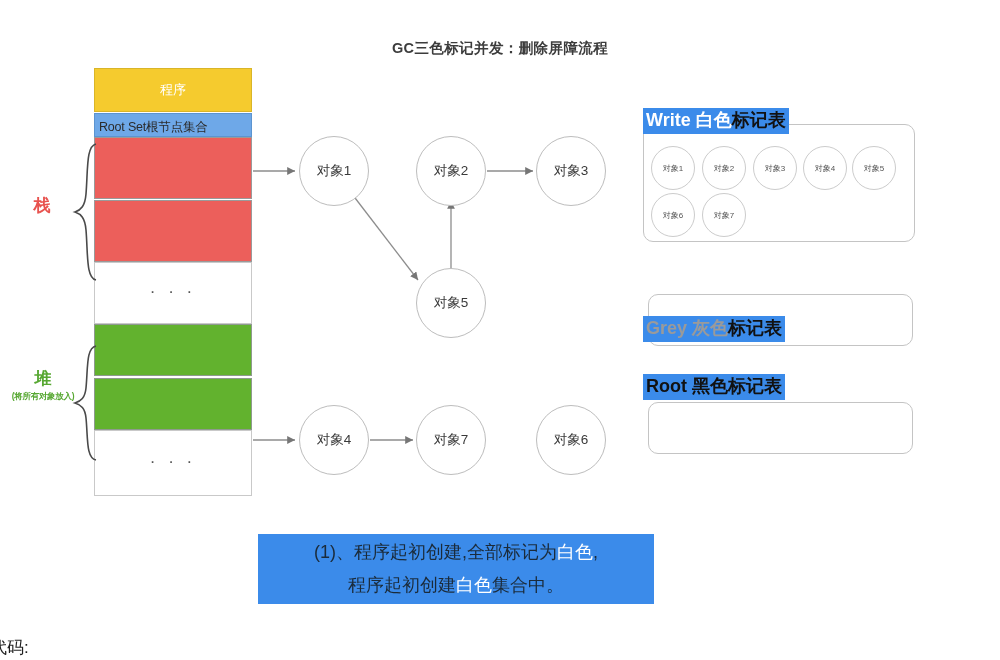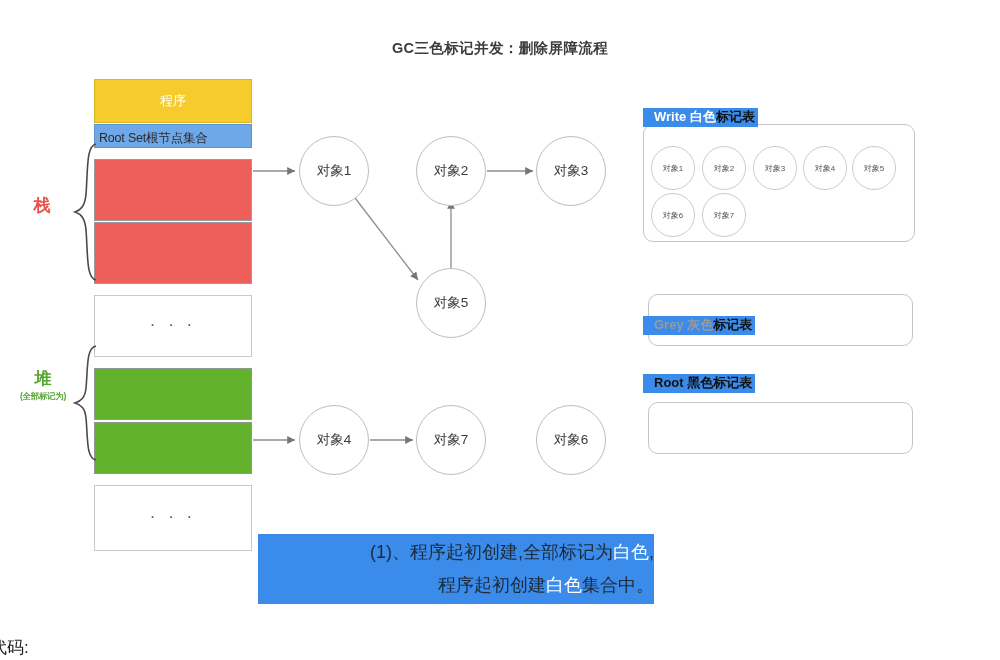--- a/index.html
+++ b/index.html
@@ -40,21 +40,20 @@
     position: absolute;
     left: 94px;
     top: 62px;
     width: 158px;
   }
   .mem-block {
     box-sizing: border-box;
     width: 158px;
     border: 1px solid #b9b9b9;
     position: relative;
-    margin-top: 11px;
   }
   .blk-program {
     height: 44px;
     background: #F5CB2E;
     border-color: #d9b528;
     color: #ffffff;
     font-size: 13px;
     display: flex;
     align-items: center;
     justify-content: center;
@@ -163,24 +162,24 @@
     position: absolute;
     left: 0; top: 0;
     width: 1000px; height: 660px;
     pointer-events: none;
   }
 
   
   .panel { position: absolute; }
   .panel-title {
     position: absolute;
-    font-size: 13px;
+    font-size: 18px;
     font-weight: bold;
     background: #3B8BEA;
-    padding: 1px 3px 2px 11px;
+    padding: 1px 3px 2px 3px;
     white-space: nowrap;
     z-index: 3;
     line-height: 1.25;
   }
   .panel-title .hl-white { color: #ffffff; }
   .panel-title .hl-grey  { color: #9a9a9a; }
   .panel-title .hl-black { color: #111111; }
   .panel-title .rest     { color: #111111; background: transparent; }
 
   .panel-box {
@@ -212,21 +211,21 @@
     height: 70px;
     background: #3B8BEA;
     color: #1b2b3a;
     font-size: 18px;
     line-height: 33px;
     text-align: center;
     padding-top: 2px;
     box-sizing: border-box;
   }
   .caption .w { color: #ffffff; }
-  .caption .line { display: block; white-space: pre; text-align: right; }
+  .caption .line { display: block; white-space: pre; }
 
   
   .bottom-text {
     position: absolute;
     left: -10px;
     top: 630px;
     font-size: 17px;
     color: #1f1f1f;
   }
 </style>
@@ -262,21 +261,21 @@
     </svg>
   </div>
   <div class="brace" style="left:72px; top:338px;">
     <svg width="28" height="118" viewBox="0 0 28 118">
       <path d="M24 2 C14 4, 16 24, 14 44 C13 54, 9 57, 3 59 C9 61, 13 64, 14 74 C16 94, 14 114, 24 116" fill="none" stroke="#4a4a4a" stroke-width="1.6"></path>
     </svg>
   </div>
 
   <div class="side-label label-stack">栈</div>
   <div class="side-label label-heap">堆</div>
-  <div class="side-label label-heap-sub">(全部标记为)</div>
+  <div class="side-label label-heap-sub">(将所有对象放入)</div>
 
   <svg class="edges">
     <defs>
       <marker id="ah" markerWidth="7" markerHeight="7" refX="6" refY="3" orient="auto">
         <path d="M0,0 L6,3 L0,6 z" fill="#767676"></path>
       </marker>
     </defs>
 
     <line x1="253" y1="165" x2="295" y2="165" stroke="#8d8d8d" stroke-width="1.3" marker-end="url(#ah)"></line>
 

